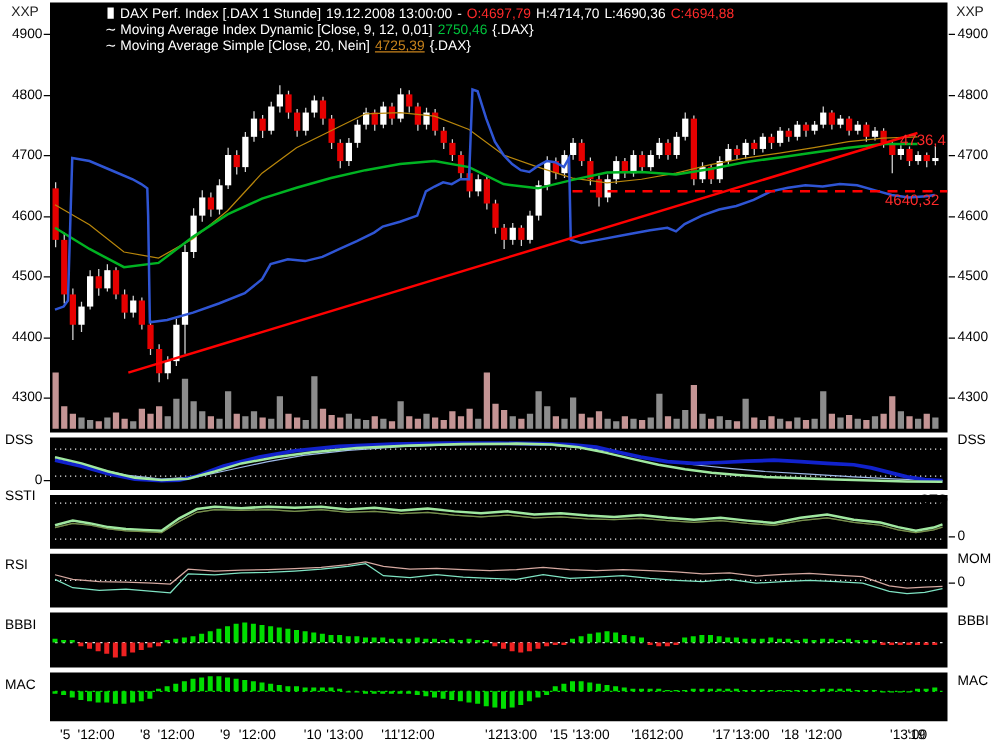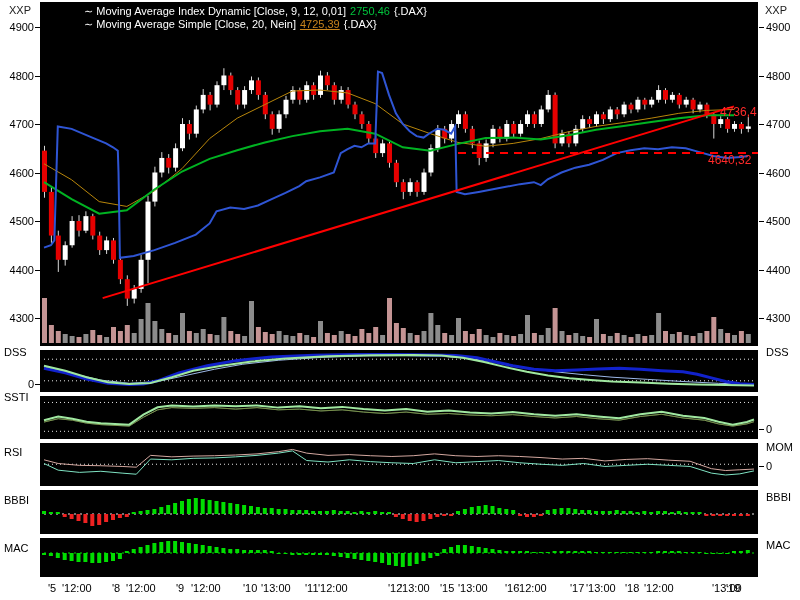--- a/index.html
+++ b/index.html
@@ -23,20 +23,23 @@
 </head>
 <body>
 
 <div id="screen">
 
   <span class="corner" style="left:9px">XXP</span>
   <span class="corner" style="left:765px">XXP</span>
 
   <div class="pane" id="pane-main" style="top:2px;height:344px">
     <div class="legend">
+      <div class="row">
+        <span class="cndl-icon"></span><span class="lg-white">DAX Perf. Index [.DAX  1 Stunde]</span><span class="lg-white">19.12.2008 13:00:00</span><span class="lg-white">-</span><span class="lg-red">O:4697,79</span><span class="lg-white">H:4714,70</span><span class="lg-white">L:4690,36</span><span class="lg-red">C:4694,88</span>
+      </div>
       <div class="row">
         <span class="wave-icon">∼</span><span class="lg-white">Moving Average Index Dynamic [Close, 9, 12, 0,01]</span><span class="lg-green">2750,46</span><span class="lg-white">{.DAX}</span>
       </div>
       <div class="row">
         <span class="wave-icon">∼</span><span class="lg-white">Moving Average Simple [Close, 20, Nein]</span><span class="lg-orange">4725,39</span><span class="lg-white">{.DAX}</span>
       </div>
     </div>
   <svg width="718" height="344">
         <rect x="2" y="296" width="5" height="45" fill="#c49494"></rect>
         <rect x="8.9" y="323" width="5" height="18" fill="#c49494"></rect>

